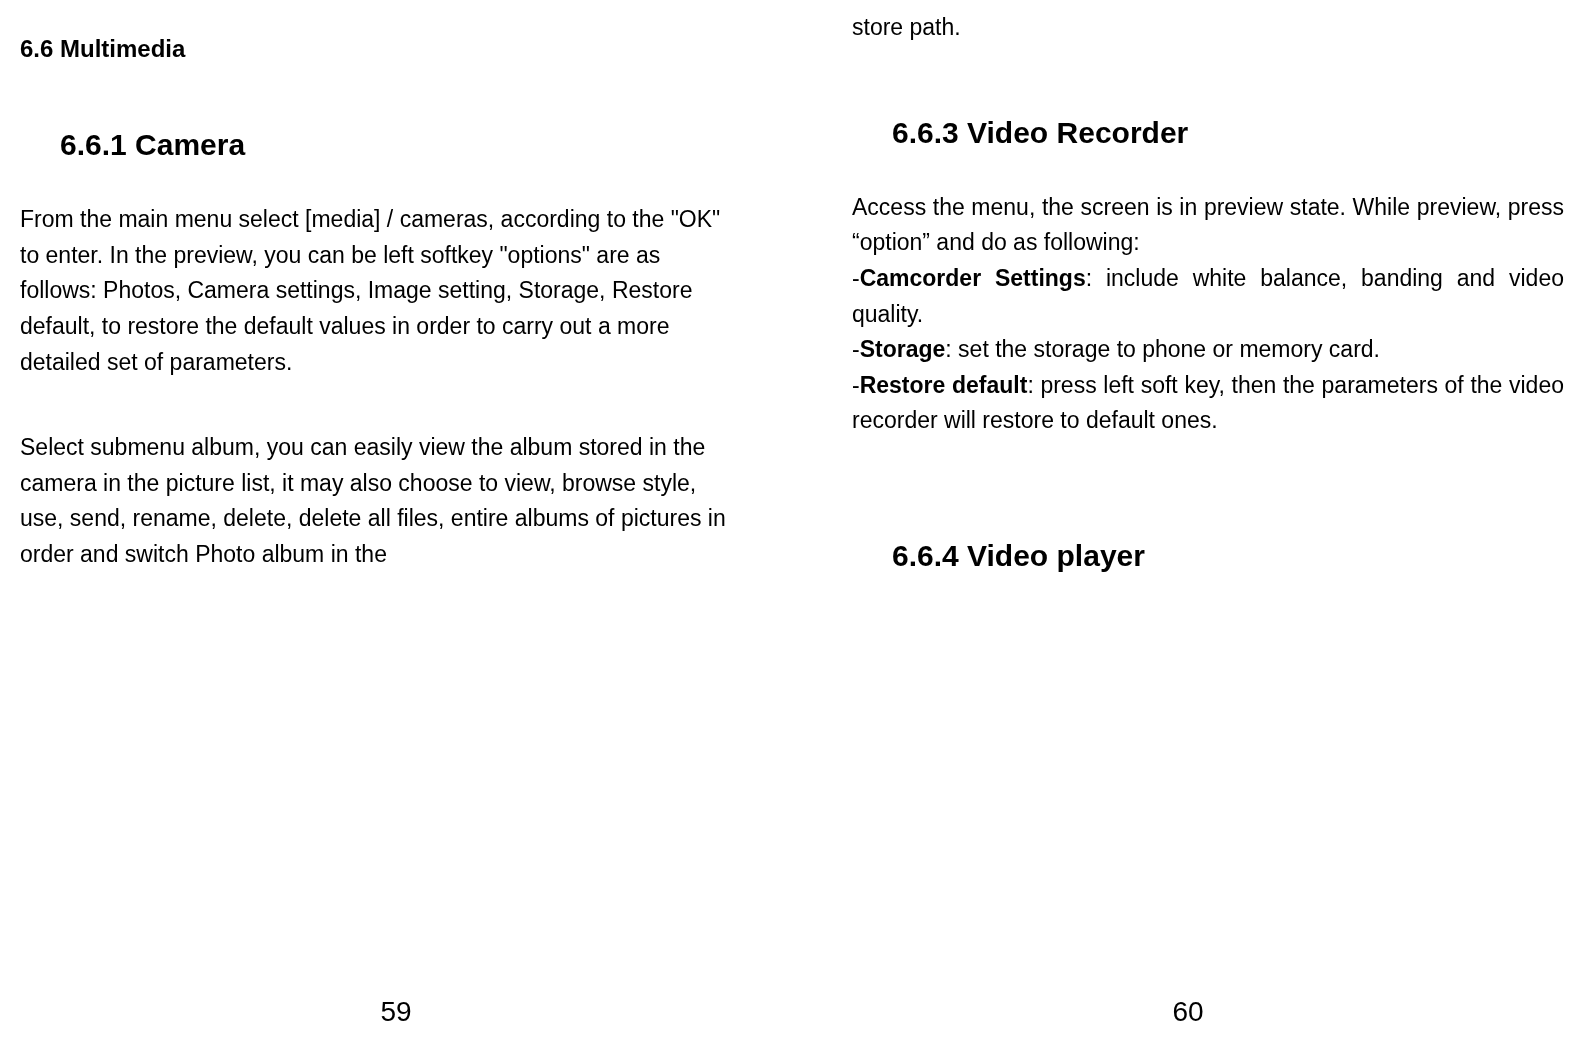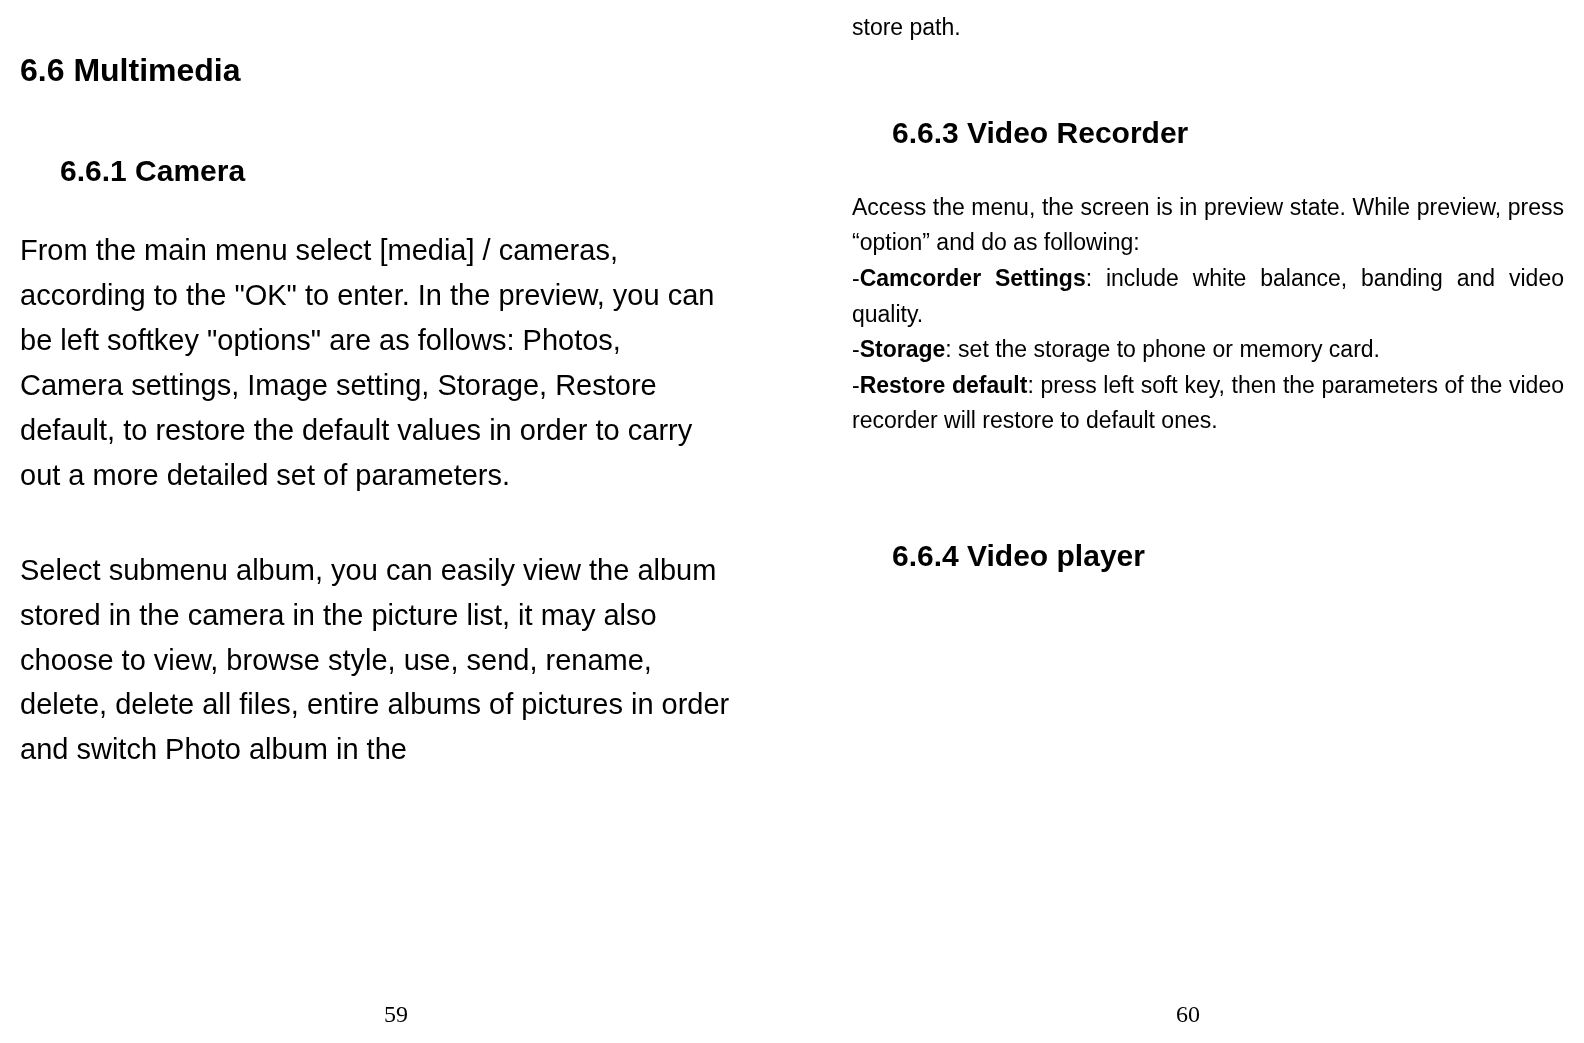--- a/index.html
+++ b/index.html
@@ -21,53 +21,53 @@
       width: 50%;
       padding: 20px 60px 60px 20px;
       position: relative;
       display: flex;
       flex-direction: column;
     }
     .page-right {
       padding: 10px 20px 60px 60px;
     }
     .h1 {
-      font-size: 32px;
+      font-size: 24px;
       font-weight: bold;
-      margin-top: 32px;
+      margin-top: 15px;
       margin-bottom: 45px;
     }
     .h2 {
       font-size: 30px;
       font-weight: bold;
       margin-top: 20px;
       margin-bottom: 40px;
       margin-left: 40px;
     }
     .body-text {
-      font-size: 29px;
+      font-size: 23px;
       line-height: 1.55;
       margin-bottom: 50px;
     }
     .body-text-justify {
       font-size: 23px;
       line-height: 1.55;
       text-align: justify;
       margin-bottom: 42px;
     }
     .bold {
       font-weight: bold;
     }
     .page-number {
       position: absolute;
       bottom: 15px;
       left: 50%;
       transform: translateX(-50%);
-      font-size: 24px;
-      font-family: Liberation Serif, serif;
+      font-size: 28px;
+      font-family: Liberation Sans, sans-serif;
     }
     .right-content {
       display: flex;
       flex-direction: column;
     }
     .top-line {
       font-size: 23px;
       line-height: 1.55;
       margin-bottom: 50px;
     }

